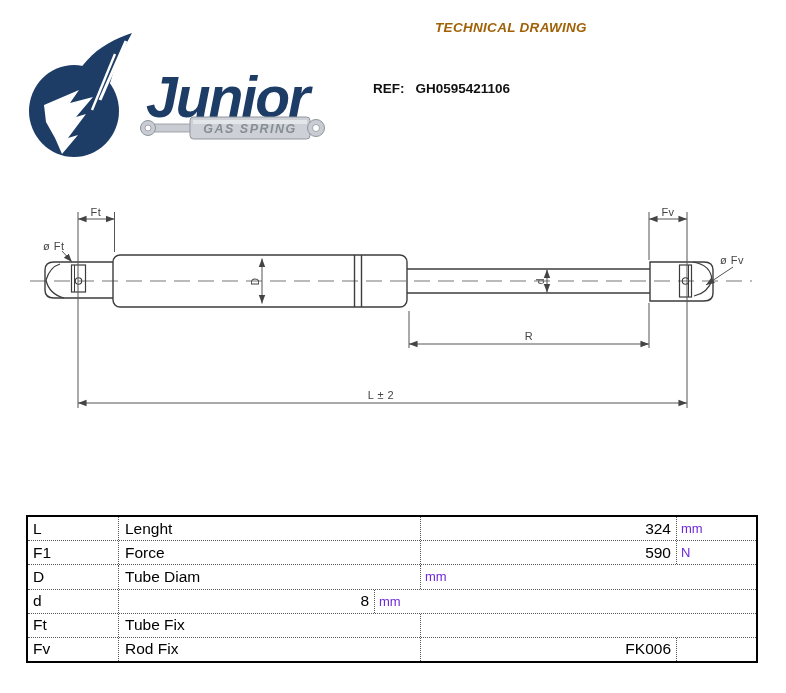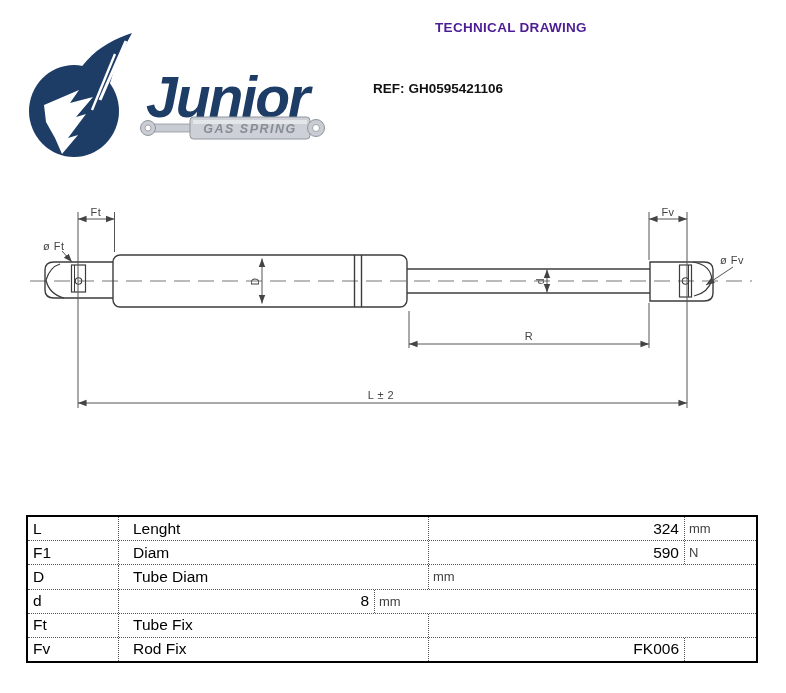--- a/index.html
+++ b/index.html
@@ -2,43 +2,43 @@
 <html><head>
 <meta charset="utf-8">
 <style>
   html,body{margin:0;padding:0;}
   body{
     width:786px;height:693px;position:relative;background:#ffffff;
     font-family:"Liberation Sans",sans-serif;color:#000;overflow:hidden;
   }
   .page-title{
     position:absolute;top:20px;left:511px;transform:translateX(-50%);
-    font-size:13.5px;font-weight:bold;letter-spacing:.3px;white-space:nowrap;color:#4c1d95;
+    font-size:13.5px;font-weight:bold;letter-spacing:.3px;white-space:nowrap;color:#a16207;font-style:italic;
   }
   .ref-line{
     position:absolute;top:81px;left:373px;font-size:13.5px;font-weight:bold;color:#111;
     white-space:nowrap;
   }
-  .ref-line .ref-value{margin-left:4px;}
+  .ref-line .ref-value{margin-left:11px;}
   .logo{position:absolute;left:18px;top:8px;width:312px;height:150px;}
   .drawing{position:absolute;left:0;top:180px;width:786px;height:300px;}
   .dimtext{fill:#444;font-family:"Liberation Sans",sans-serif;font-size:11px;letter-spacing:.5px;}
   .dimtext-sm{fill:#444;font-family:"Liberation Sans",sans-serif;font-size:10px;}
   .spec-table{
     position:absolute;left:26px;top:515px;width:732px;height:148px;
     border:2px solid #000;box-sizing:border-box;display:flex;flex-direction:column;
     background:#fff;
   }
   .spec-row{flex:1;display:flex;align-items:center;}
   .spec-row + .spec-row{border-top:1px dotted #555;}
   .cell{box-sizing:border-box;height:100%;display:flex;align-items:center;overflow:hidden;}
   .cell-symbol{width:91px;padding-left:5px;border-right:1px dotted #555;font-size:15.5px;}
-  .cell-name{width:302px;padding-left:6px;border-right:1px dotted #555;font-size:15.5px;margin-left:8px;}
+  .cell-name{width:302px;padding-left:6px;border-right:1px dotted #555;font-size:15.5px;}
   .cell-value{width:256px;justify-content:flex-end;padding-right:5px;border-right:1px dotted #555;font-size:15.5px;}
-  .cell-unit{flex:1;padding-left:4px;font-size:13px;color:#404040;}
+  .cell-unit{flex:1;padding-left:4px;font-size:13px;color:#6d28d9;}
 </style>
 </head>
 <body>
 
 <div class="page-title">TECHNICAL DRAWING</div>
 <div class="ref-line">
   <span>REF:</span><span class="ref-value">GH0595421106</span>
 </div>
 
 <svg class="logo" viewBox="0 0 312 150" xmlns="http://www.w3.org/2000/svg">
@@ -132,21 +132,21 @@
 
 <div class="spec-table">
   <div class="spec-row">
     <div class="cell cell-symbol">L</div>
     <div class="cell cell-name">Lenght</div>
     <div class="cell cell-value">324</div>
     <div class="cell cell-unit">mm</div>
   </div>
   <div class="spec-row">
     <div class="cell cell-symbol">F1</div>
-    <div class="cell cell-name">Diam</div>
+    <div class="cell cell-name">Force</div>
     <div class="cell cell-value">590</div>
     <div class="cell cell-unit">N</div>
   </div>
   <div class="spec-row">
     <div class="cell cell-symbol">D</div>
     <div class="cell cell-name">Tube Diam</div>
     <div class="cell cell-unit">mm</div>
   </div>
   <div class="spec-row">
     <div class="cell cell-symbol">d</div>

